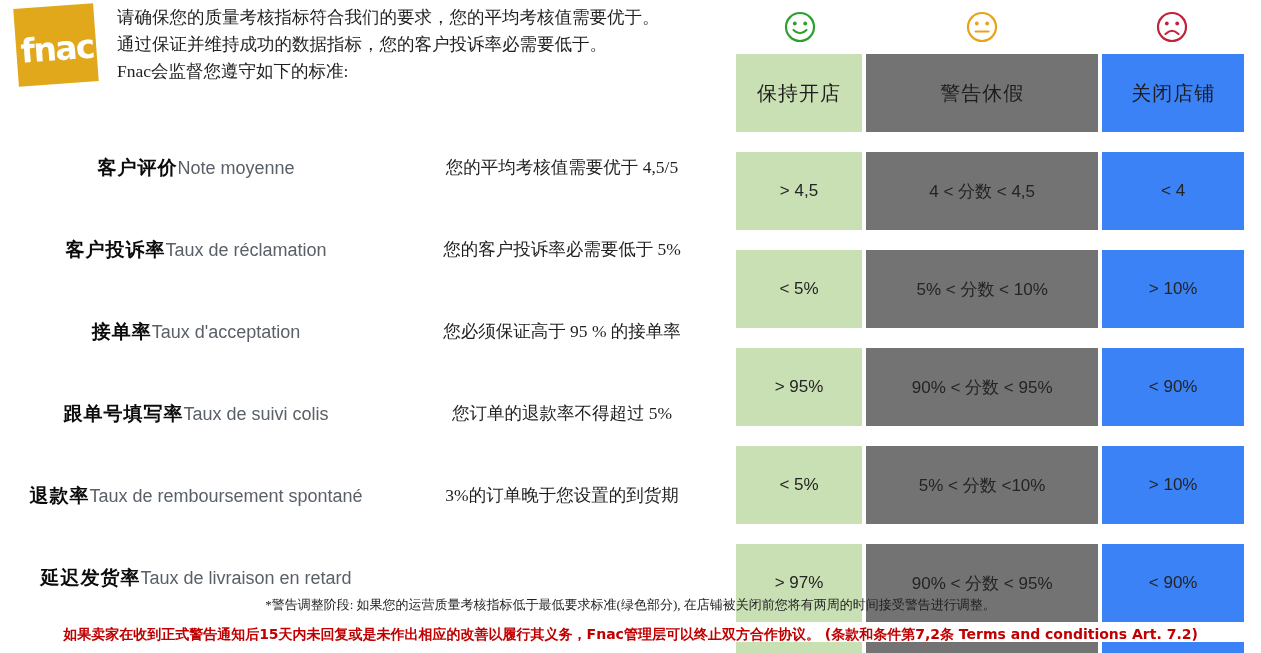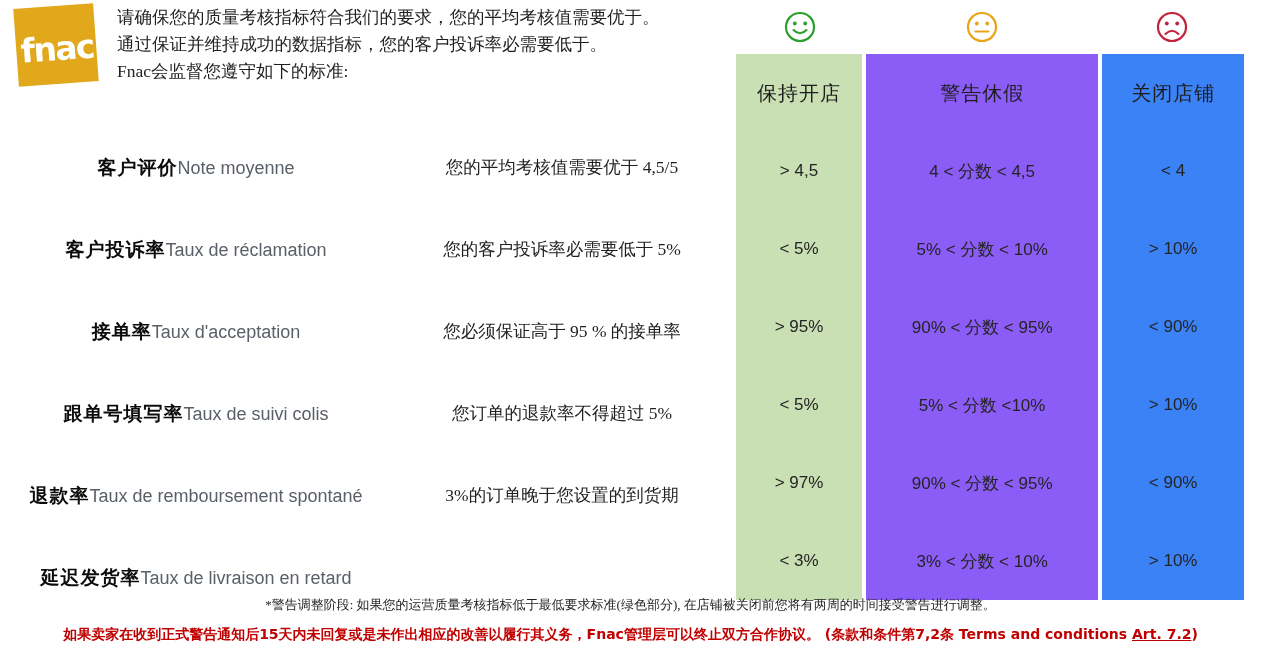--- a/index.html
+++ b/index.html
@@ -137,41 +137,41 @@
     justify-content: center;
   }
   .col-keep  { width: 128px; }
   .col-warn  { width: 236px; }
   .col-close { width: 144px; }
 
   .face-cell svg { display: block; }
 
   .t-row {
     display: flex;
-    margin-bottom: 0;
+    margin-bottom: 20px;
   }
   .t-cell {
     height: 78px;
     display: flex;
     align-items: center;
     justify-content: center;
     text-align: center;
     font-family: "Liberation Sans", sans-serif;
     font-size: 17px;
     color: #242424;
     box-sizing: border-box;
   }
   .t-head .t-cell {
     font-family: "Liberation Serif", "DejaVu Serif", serif;
     font-size: 20px;
     color: #1d1d1d;
     letter-spacing: 1px;
   }
   .cell-keep  { width: 128px; background: #c9dfb4; margin-right: 4px; }
-  .cell-warn  { width: 236px; background: #8b5cf6; margin-right: 4px; }
+  .cell-warn  { width: 236px; background: #737373; margin-right: 4px; }
   .cell-close { width: 144px; background: #3b82f6; text-align: center; }
 
   
   #note {
     position: absolute;
     left: 0;
     top: 596px;
     width: 1261px;
     text-align: center;
     font-family: "Liberation Serif", "DejaVu Serif", serif;
@@ -183,21 +183,21 @@
     left: 0;
     top: 626px;
     width: 1261px;
     text-align: center;
     font-family: "DejaVu Sans", sans-serif;
     font-weight: 700;
     font-size: 14px;
     color: #c00000;
     white-space: nowrap;
   }
-  #warning .art { text-decoration: underline; }
+  #warning .art { }
 </style>
 </head>
 <body>
 
 <div id="logo">
   <div class="tile"></div>
   <div class="word">
     <span>fnac</span>
   </div>
 </div>

